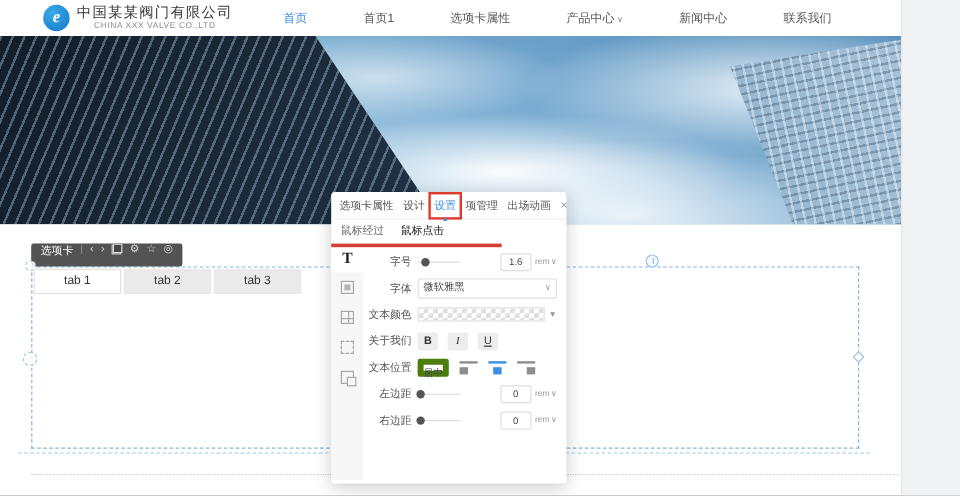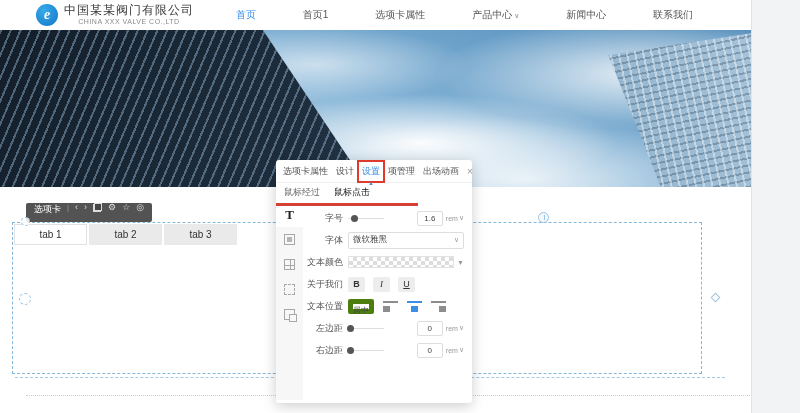--- a/index.html
+++ b/index.html
@@ -52,21 +52,21 @@
 
   
   .el-toolbar { position:absolute; left:26px; top:203px; height:19px; background:rgba(70,70,70,.93); border-radius:2px; display:flex; gap:6px; padding:0 8px; z-index:6; color:#fff; font-size:9px; }
   .el-sep { color:#999; font-size:8px; }
   .el-ic { color:#ddd; font-size:9px; cursor:pointer; line-height:1; }
   .ic-copy { position:relative; width:9px; height:9px; display:inline-block; }
   .ic-copy::before { content:''; position:absolute; left:0; bottom:0; width:6px; height:6px; border:1px solid #ddd; }
   .ic-copy::after { content:''; position:absolute; right:0; top:0; width:6px; height:6px; border:1px solid #ddd; background:rgba(70,70,70,1); }
 
   
-  .sel-box { position:absolute; left:12px; top:222px; width:690px; height:152px; border:1px dashed #85b7dc; background:#fff; z-index:3; }
+  .sel-box { position:absolute; left:26px; top:222px; width:690px; height:152px; border:1px dashed #85b7dc; background:#fff; z-index:3; }
   .tabstrip { display:flex; gap:2px; margin:1px 0 0 1px; }
   .tab { width:73px; height:21px; display:flex; align-items:center; justify-content:center; font-size:10px; color:#333; background:#eaeaea; cursor:pointer; }
   .tab.active { background:#fff; border:1px solid #e2e2e2; }
 
   .dash-blue { position:absolute; left:15px; top:377px; width:710px; border-top:1px dashed #a3c8e5; z-index:2; }
   .dot-gray  { position:absolute; left:26px; top:395px; width:724px; border-top:1px dotted #cccccc; z-index:2; }
 
   .handle { position:absolute; z-index:7; }
   .h-circ { border:1px dashed #9cc3e2; border-radius:50%; background:rgba(255,255,255,.85); }
   .h-c1 { left:21px; top:217px; width:9px; height:9px; }

